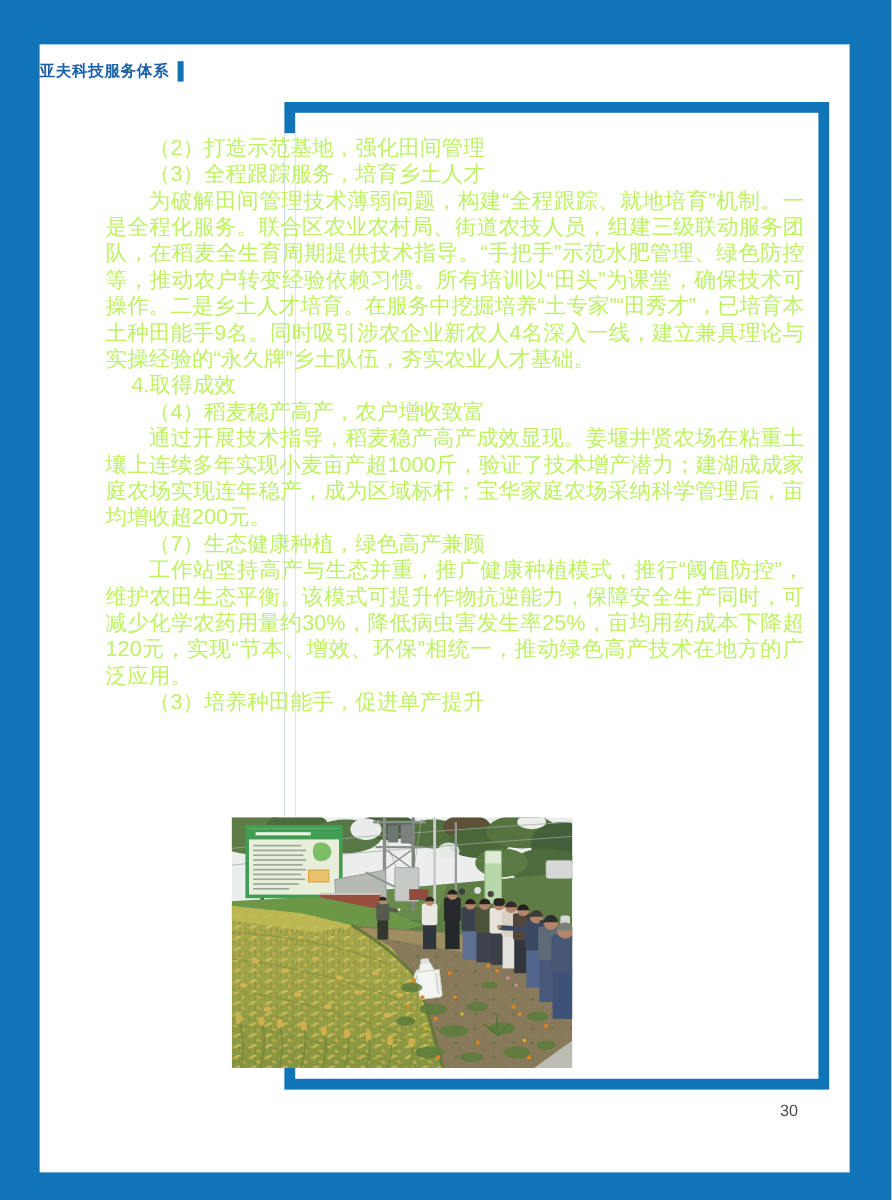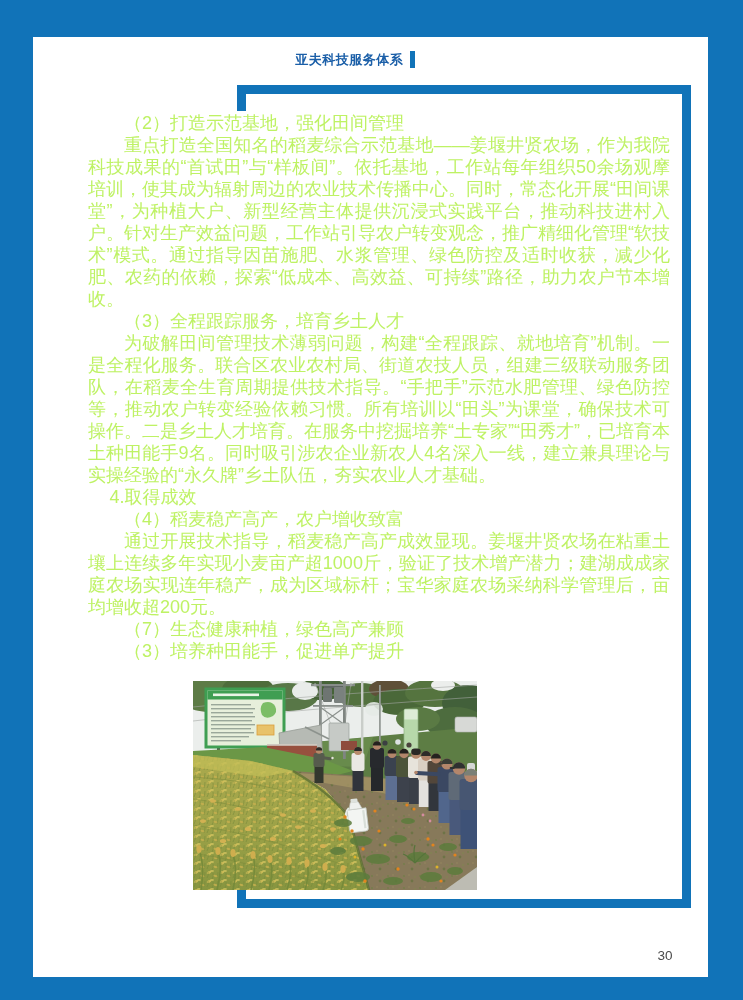--- a/index.html
+++ b/index.html
@@ -1,57 +1,57 @@
 <!DOCTYPE html>
 <html lang="zh"><head>
 <meta charset="utf-8">
 <style>
   html,body{margin:0;padding:0;}
   body{width:743px;height:1000px;font-family:"Liberation Sans","DejaVu Sans",sans-serif;}
   .canvas{position:relative;width:743px;height:1000px;background:#1173b8;overflow:hidden;}
   .page{position:absolute;left:33px;top:37px;width:675px;height:940px;background:#ffffff;}
   
-  .hdr{position:absolute;left:33px;top:50px;width:644px;text-align:center;white-space:nowrap;}
+  .hdr{position:absolute;left:33px;top:50px;width:644px;text-align:left;white-space:nowrap;}
   .hdr .t{font-size:13px;font-weight:bold;color:#1b5fa8;letter-spacing:.5px;vertical-align:middle;}
   .hdr .bar{display:inline-block;width:4.5px;height:17px;background:#1173b8;margin-left:7px;vertical-align:middle;}
   
   .frame{position:absolute;left:237px;top:85px;width:454px;height:823px;border:9px solid #1173b8;box-sizing:border-box;}
   .frame-mask{position:absolute;left:237px;top:111px;width:9px;height:779px;background:#ffffff;}
   
   .article{position:absolute;left:88px;top:112px;width:582px;font-size:18px;line-height:22px;color:#bef264;text-align:justify;}
   .article p{margin:0;text-indent:2em;}
   .article p.hb{font-weight:normal;text-indent:1.2em;}
   
   .photo{position:absolute;left:193px;top:681px;width:284px;height:209px;overflow:hidden;}
   .photo svg{display:block;width:100%;height:100%;}
   
-  .pnum{position:absolute;left:650px;top:918px;width:30px;text-align:center;font-size:13.5px;color:#4a4a4a;margin-top:30px;}
+  .pnum{position:absolute;left:650px;top:918px;width:30px;font-size:13.5px;color:#4a4a4a;}
 </style>
 </head>
 <body>
 
 <div class="canvas">
   <div class="page"></div>
 
   <div class="frame"></div>
   <div class="frame-mask"></div>
 
   <div class="hdr">
     <span class="t">亚夫科技服务体系</span><span class="bar"></span>
   </div>
 
   <div class="article">
     <p>（2）打造示范基地，强化田间管理</p>
-    <p>重点打造全国知名的稻麦综合示范基地——姜堰井贤农场，作为我院科技成果的“首试田”与“样板间”。依托基地，工作站每年组织50余场观摩培训，使其成为辐射周边的农业技术传播中心。同时，常态化开展“田间课堂”，为种植大户、新型经营主体提供沉浸式实践平台，推动科技进村入户。针对生产效益问题，工作站引导农户转变观念，推广精细化管理“软技术”模式。通过指导因苗施肥、水浆管理、绿色防控及适时收获，减少化肥、农药的依赖，探索“低成本、高效益、可持续”路径，助力农户节本增收。</p>
     <p>（3）全程跟踪服务，培育乡土人才</p>
     <p>为破解田间管理技术薄弱问题，构建“全程跟踪、就地培育”机制。一是全程化服务。联合区农业农村局、街道农技人员，组建三级联动服务团队，在稻麦全生育周期提供技术指导。“手把手”示范水肥管理、绿色防控等，推动农户转变经验依赖习惯。所有培训以“田头”为课堂，确保技术可操作。二是乡土人才培育。在服务中挖掘培养“土专家”“田秀才”，已培育本土种田能手9名。同时吸引涉农企业新农人4名深入一线，建立兼具理论与实操经验的“永久牌”乡土队伍，夯实农业人才基础。</p>
     <p class="hb">4.取得成效</p>
     <p>（4）稻麦稳产高产，农户增收致富</p>
     <p>通过开展技术指导，稻麦稳产高产成效显现。姜堰井贤农场在粘重土壤上连续多年实现小麦亩产超1000斤，验证了技术增产潜力；建湖成成家庭农场实现连年稳产，成为区域标杆；宝华家庭农场采纳科学管理后，亩均增收超200元。</p>
     <p>（7）生态健康种植，绿色高产兼顾</p>
+    <p>工作站坚持高产与生态并重，推广健康种植模式，推行“阈值防控”，维护农田生态平衡。该模式可提升作物抗逆能力，保障安全生产同时，可减少化学农药用量约30%，降低病虫害发生率25%，亩均用药成本下降超120元，实现“节本、增效、环保”相统一，推动绿色高产技术在地方的广泛应用。</p>
     <p>（3）培养种田能手，促进单产提升</p>
   </div>
 
   <div class="photo" role="img" aria-label="培训现场：专家与农户站在金黄稻田边观摩指导">
     <svg viewBox="0 0 284 209" preserveAspectRatio="none">
       <defs>
         <linearGradient id="fieldg" x1="0" y1="0" x2="0" y2="1">
           <stop offset="0" stop-color="#aaa94d"></stop>
           <stop offset="0.45" stop-color="#a0a449"></stop>
           <stop offset="1" stop-color="#879540"></stop>

